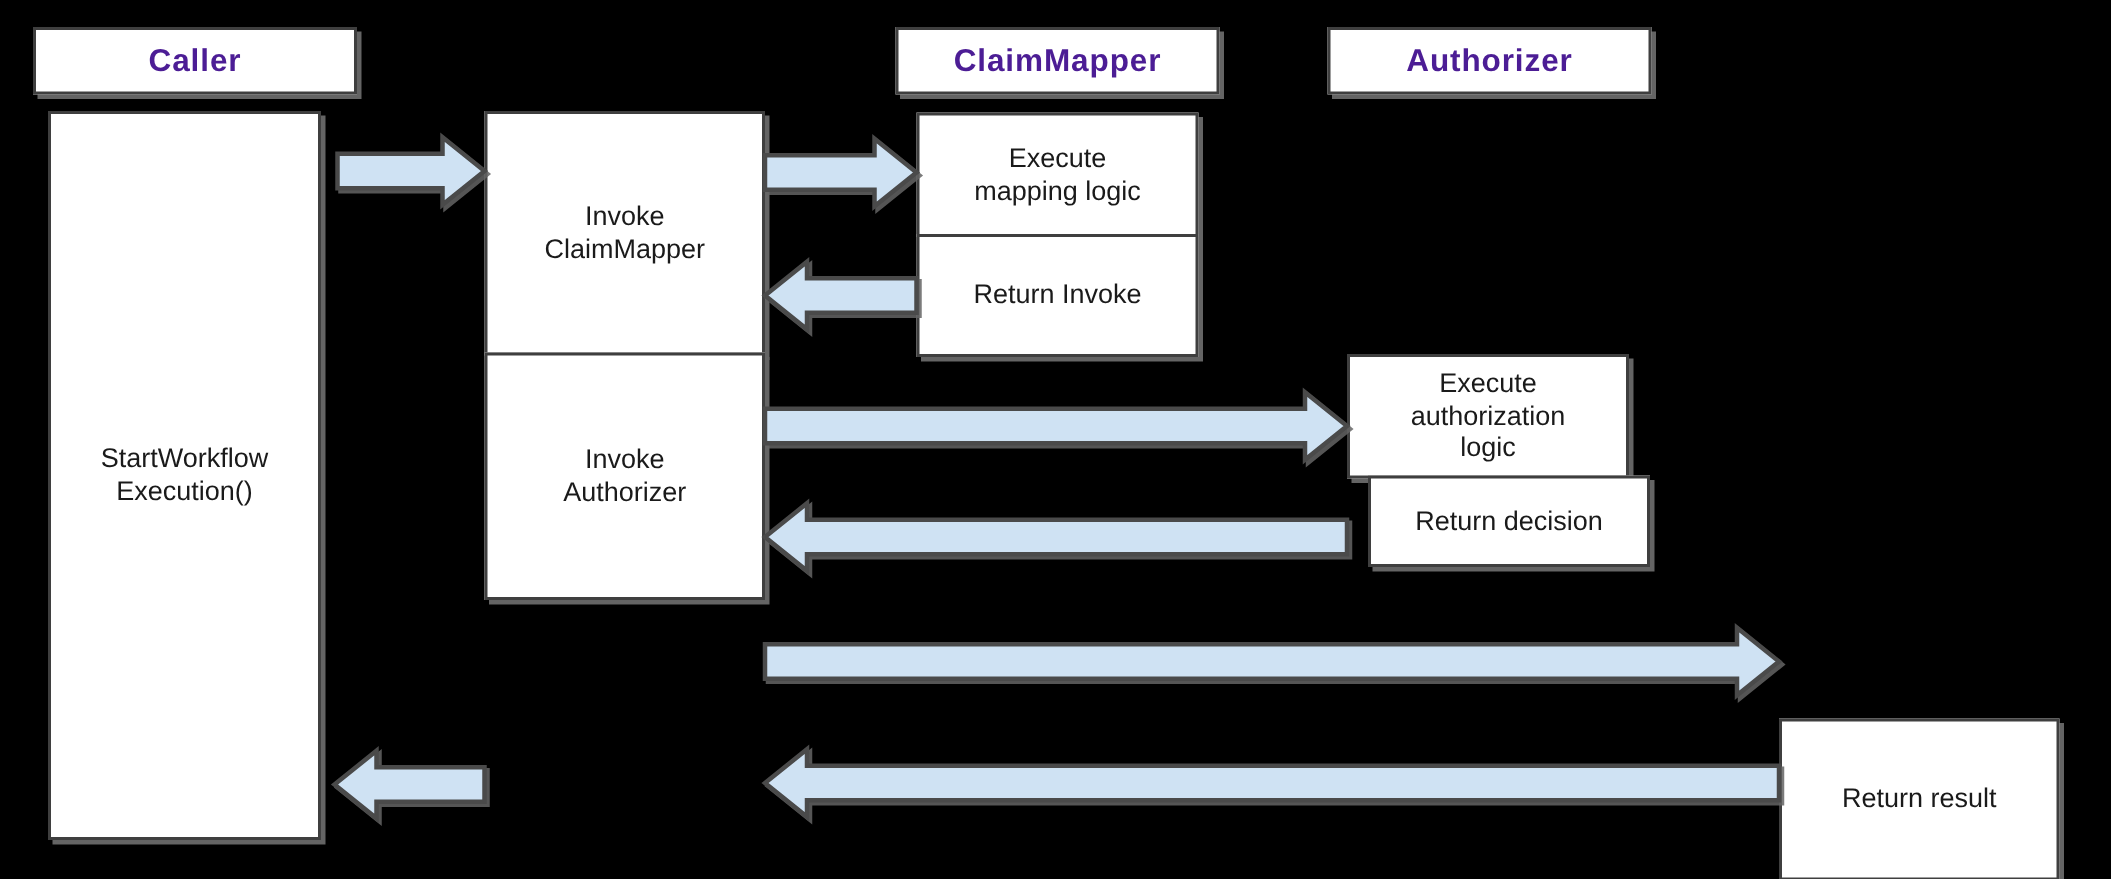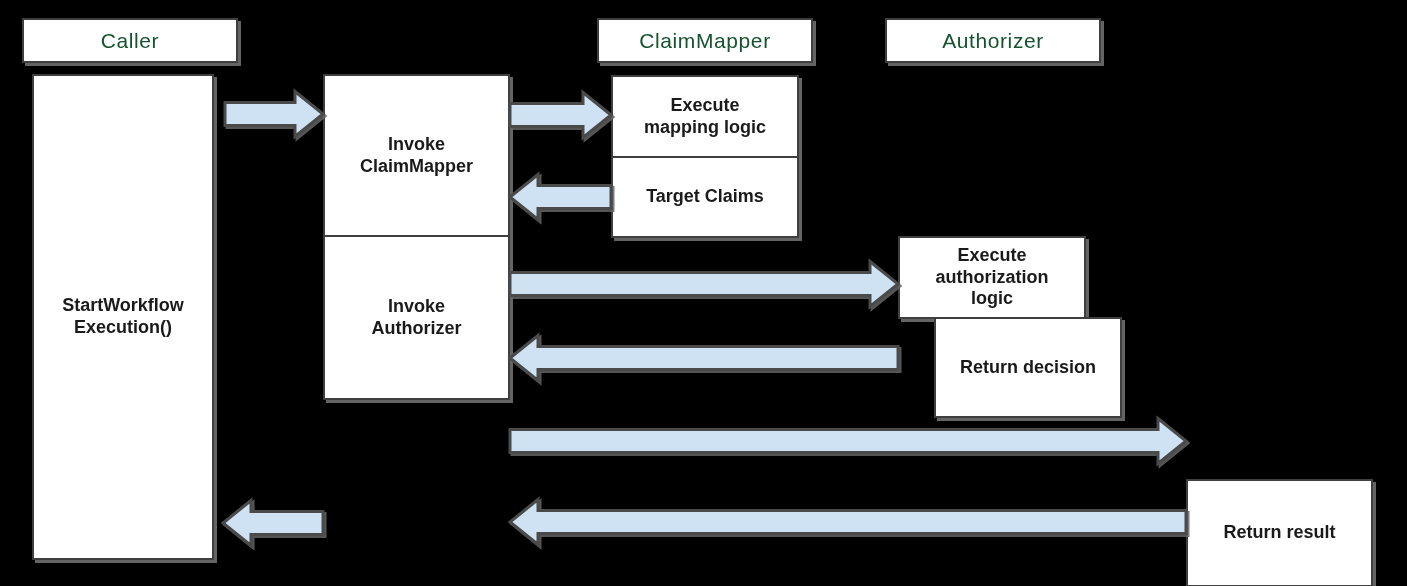--- a/index.html
+++ b/index.html
@@ -19,33 +19,33 @@
   }
   .hdr{
     position:absolute;top:18px;width:216px;height:45px;
     background:var(--box-fill);
     border:2.5px solid var(--box-border);
     box-shadow:3px 3px 0 var(--shadow);
     box-sizing:border-box;
     display:flex;align-items:center;justify-content:center;
   }
   .hdr .lbl{
-    font-size:21px;font-weight:400;color:#14532d;letter-spacing:0.6px;
+    font-size:21px;font-weight:700;color:#4c1d95;letter-spacing:0.6px;
     white-space:pre-line;
   }
   .box{
     position:absolute;
     background:var(--box-fill);
     border:2.5px solid var(--box-border);
     box-shadow:3px 3px 0 var(--shadow);
     box-sizing:border-box;
     display:flex;align-items:center;justify-content:center;
   }
   .box .lbl{
-    font-size:18px;font-weight:700;color:var(--text);
+    font-size:18px;font-weight:400;color:var(--text);
     line-height:1.2;white-space:pre-line;text-align:center;
   }
   .arrow{
     position:absolute;
     filter:drop-shadow(2px 2px 0 rgba(100,100,100,0.85));
   }
 </style>
 </head>
 <body>
 
@@ -73,29 +73,29 @@
   <div class="box" style="left:323px;top:235px;width:187px;height:165px">
     <span class="lbl">Invoke
 Authorizer</span>
   </div>
 
   <div class="box" style="left:611px;top:75px;width:188px;height:83px">
     <span class="lbl">Execute
 mapping logic</span>
   </div>
   <div class="box" style="left:611px;top:156px;width:188px;height:82px">
-    <span class="lbl">Target Claims</span>
+    <span class="lbl">Return Invoke</span>
   </div>
 
   <div class="box" style="left:898px;top:236px;width:188px;height:83px">
     <span class="lbl">Execute
 authorization
 logic</span>
   </div>
-  <div class="box" style="left:934px;top:317px;width:188px;height:101px">
+  <div class="box" style="left:912px;top:317px;width:188px;height:61px">
     <span class="lbl">Return decision</span>
   </div>
 
   <div class="box" style="left:1186px;top:479px;width:187px;height:108px">
     <span class="lbl">Return result</span>
   </div>
 
   <div id="arrows">
       <svg class="arrow" width="110" height="62" style="left: 219px; top: 83px;">
         <polygon points="6,19.5 76,19.5 76,8.5 104,31 76,53.5 76,42.5 6,42.5" fill="#cfe2f3" stroke="#4a4a4a" stroke-width="3" stroke-linejoin="miter"></polygon>

